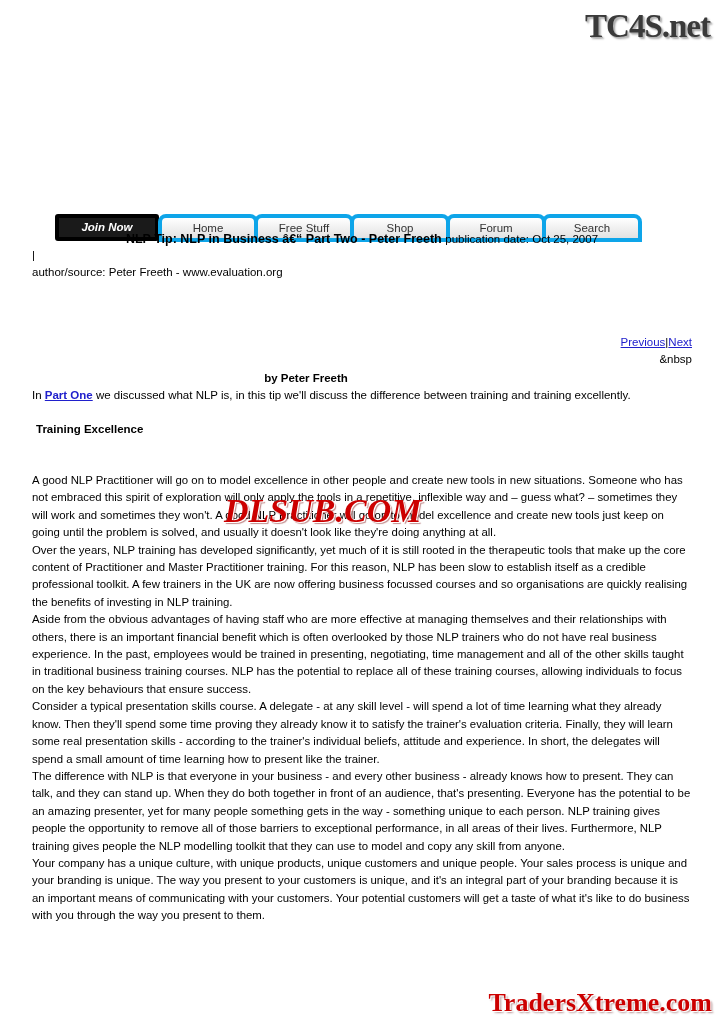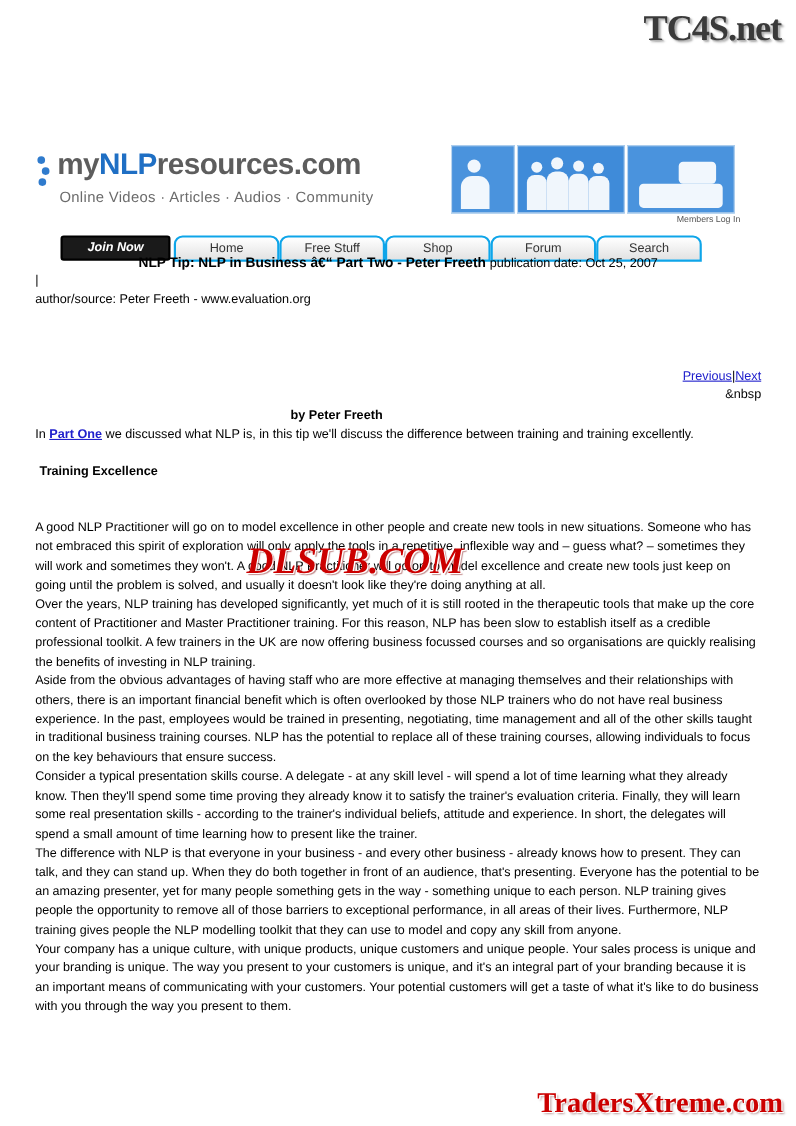--- a/index.html
+++ b/index.html
@@ -126,21 +126,21 @@
     height: 22px;
   }
   .nav-btn {
     position: absolute;
     top: 0;
     height: 20px;
     line-height: 20px;
     text-align: center;
     font-size: 11.5px;
     color: #333333;
-    border: 2px solid #0ea5e9;
+    border: 4px solid #0ea5e9;
     border-radius: 8px 8px 0 0;
     background: linear-gradient(#ffffff, #e2e2e2);
   }
   .nav-btn.join {
     left: 0;
     width: 96px;
     background: #1a1a1a;
     color: #ffffff;
     font-weight: bold;
     font-style: italic;
@@ -287,51 +287,21 @@
 </style>
 </head>
 <body>
 
 <div class="page">
 
   <div class="tc4s">TC4S.net</div>
 
   <div class="banner">
 
-    <div class="logo-wrap">
-      <div class="logo-dots">
-        <span></span>
-          <span></span>
-          <span></span>
-      </div>
-      <div class="logo-main"><span>my</span><span class="hl">NLP</span><span>resources.com</span></div>
-      <div class="logo-sub">Online Videos · Articles · Audios · Community</div>
-    </div>
-
-    <div class="pics">
-      <div class="pic a">
-        <div class="silhouette" style="left:14px;top:12px;width:12px;height:12px;border-radius:50%;"></div>
-        <div class="silhouette" style="left:8px;top:27px;width:26px;height:30px;border-radius:10px 10px 0 0;"></div>
-      </div>
-      <div class="pic b">
-        <div class="silhouette" style="left:12px;top:14px;width:10px;height:10px;border-radius:50%;"></div>
-        <div class="silhouette" style="left:8px;top:26px;width:18px;height:32px;border-radius:7px 7px 0 0;"></div>
-        <div class="silhouette" style="left:30px;top:10px;width:11px;height:11px;border-radius:50%;"></div>
-        <div class="silhouette" style="left:26px;top:23px;width:20px;height:35px;border-radius:8px 8px 0 0;"></div>
-        <div class="silhouette" style="left:50px;top:13px;width:10px;height:10px;border-radius:50%;"></div>
-        <div class="silhouette" style="left:46px;top:25px;width:18px;height:33px;border-radius:7px 7px 0 0;"></div>
-        <div class="silhouette" style="left:68px;top:15px;width:10px;height:10px;border-radius:50%;"></div>
-        <div class="silhouette" style="left:64px;top:27px;width:19px;height:31px;border-radius:7px 7px 0 0;"></div>
-      </div>
-      <div class="pic c">
-        <div class="silhouette" style="left:10px;top:34px;width:76px;height:22px;border-radius:4px;"></div>
-        <div class="silhouette" style="left:46px;top:14px;width:34px;height:20px;border-radius:4px;"></div>
-      </div>
-      <div class="memberlog">Members Log In</div>
-    </div>
+
   </div>
 
   <div class="nav">
     <div class="nav-btn join">Join Now</div>
     <div class="nav-btn n1">Home</div>
     <div class="nav-btn n2">Free Stuff</div>
     <div class="nav-btn n3">Shop</div>
     <div class="nav-btn n4">Forum</div>
     <div class="nav-btn n5">Search</div>
   </div>

